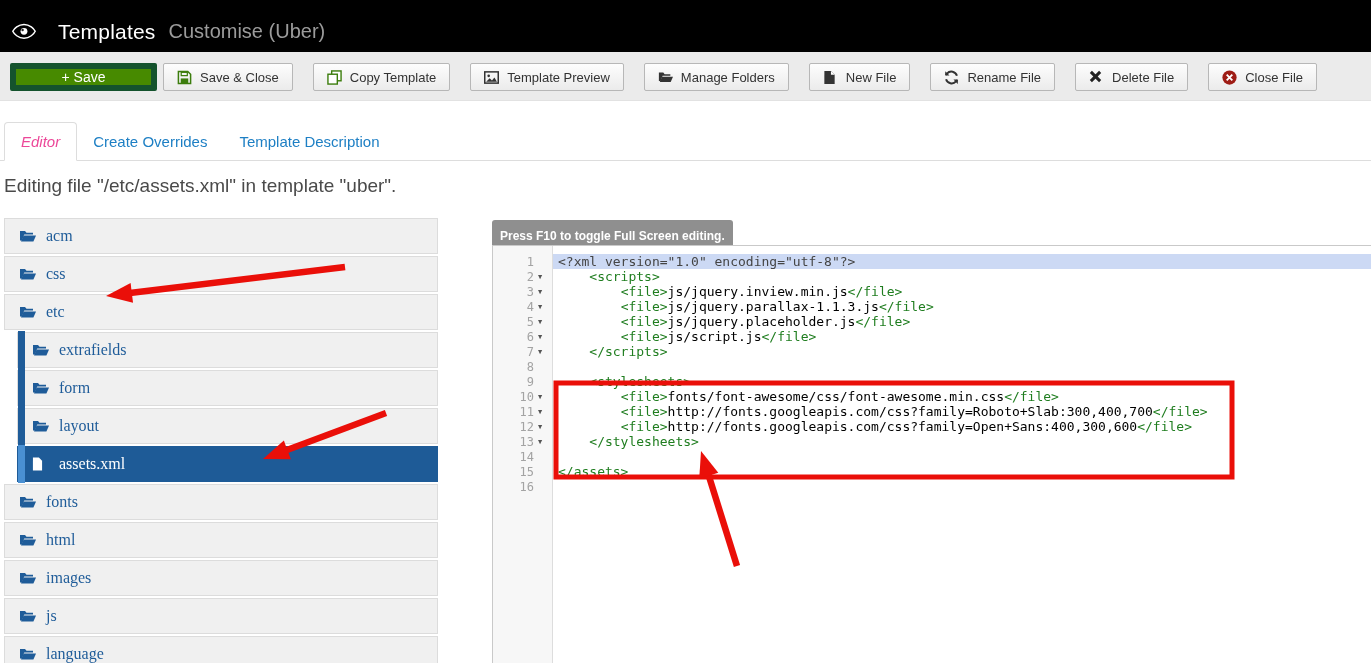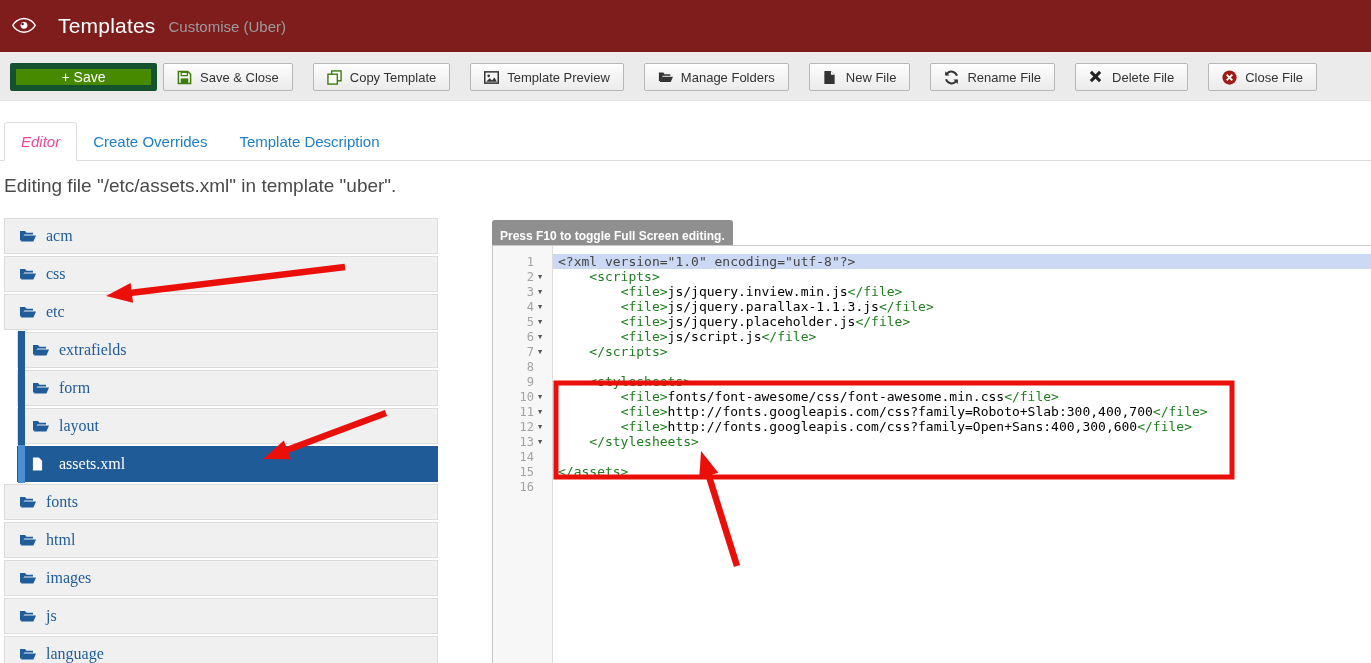--- a/index.html
+++ b/index.html
@@ -5,26 +5,26 @@
   * { box-sizing: border-box; margin: 0; padding: 0; }
   html,body { width:1371px; height:663px; }
   body {
     position: relative;
     background: #fff;
     font-family: "Liberation Sans", sans-serif;
     overflow: hidden;
   }
   
   .topbar {
-    position:absolute; top:0; left:0; width:1371px; height:52px;
-    background:#7f1d1d; display:flex; align-items:center;
+    position:absolute; top:0; left:0; width:1371px; height:63px;
+    background:#000000; display:flex; align-items:center;
   }
   .topbar .eye { margin-left:12px; width:24px; height:18px; display:inline-flex; }
   .topbar .title { color:#fff; font-size:21px; margin-left:22px; letter-spacing:.2px; }
-  .topbar .subtitle { color:#9b9b9b; font-size:15px; margin-left:13px; }
+  .topbar .subtitle { color:#9b9b9b; font-size:20px; margin-left:13px; }
   
   .toolbar {
     position:absolute; top:52px; left:0; width:1371px; height:49px;
     background:#ebebeb; border-bottom:1px solid #e2e2e2;
   }
   .toolbar-inner { position:absolute; top:11px; left:10px; display:flex; gap:6px; }
   .btn {
     height:28px; display:inline-flex; align-items:center; gap:8px;
     padding:0 13px; font-size:13px; color:#333;
     background:linear-gradient(#fdfdfd,#ebebeb);

